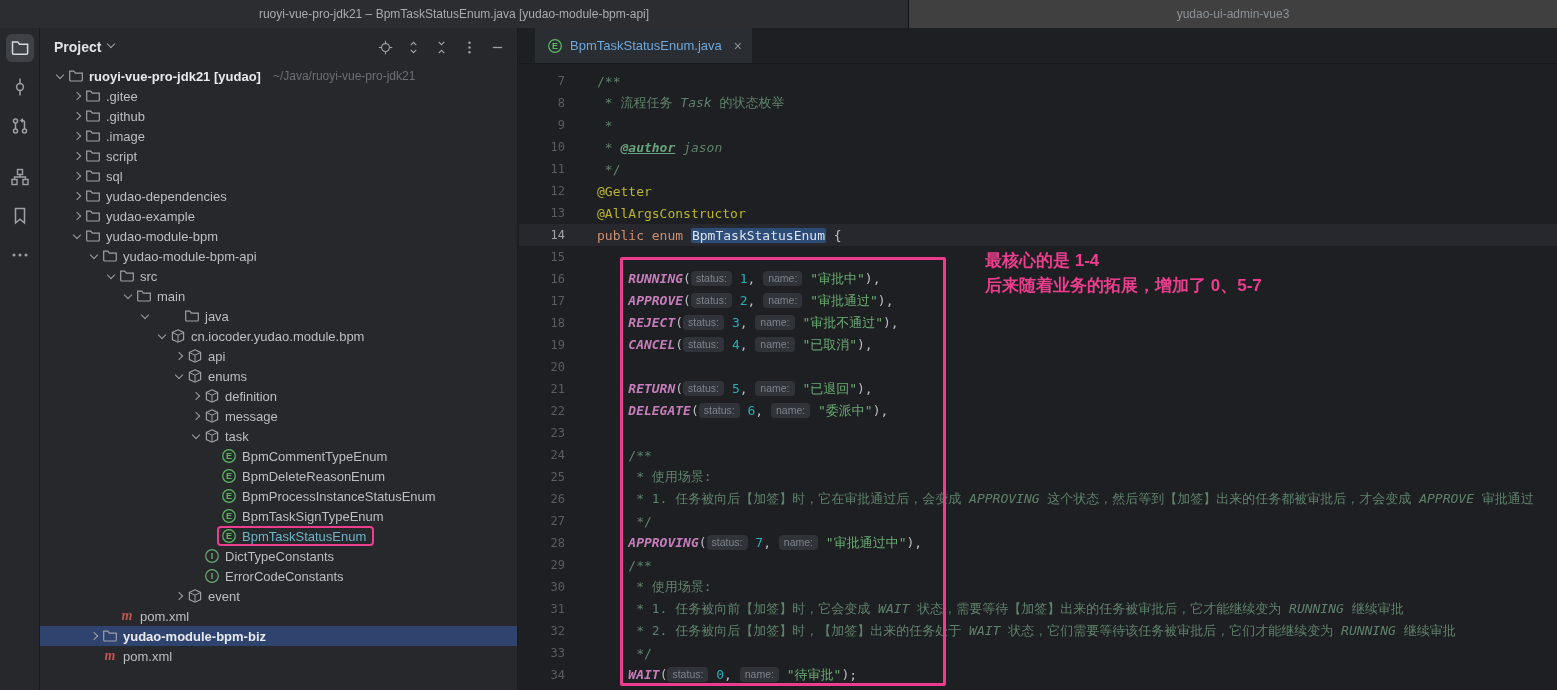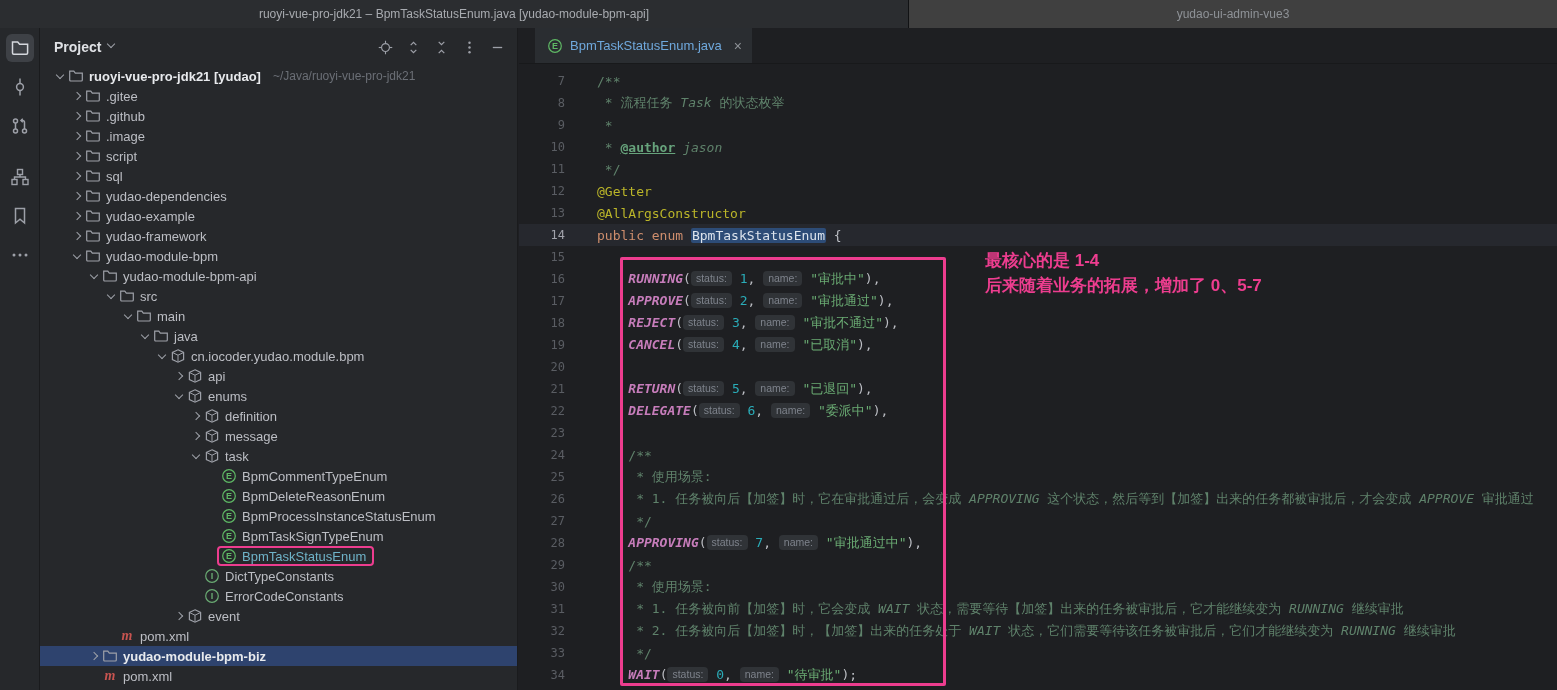--- a/index.html
+++ b/index.html
@@ -63,21 +63,21 @@
   .code{position:absolute;top:36px;left:0;right:0;bottom:0;overflow:hidden;padding-top:6px}
   .cline{display:flex;height:22px;align-items:center;font-family:"DejaVu Sans Mono",monospace;font-size:13px;
          white-space:pre}
   .cline.cur{background:#26282E}
   .ln{width:46px;min-width:46px;text-align:right;color:#5A5D63;font-size:12px}
   .cline.cur .ln{color:#A1A3AB}
   .lt{margin-left:32px;white-space:pre}
   .sp{color:#BCBEC4}
   .sc{color:#5F826B}
   .sci{color:#5F826B;font-style:italic}
-  .st{color:#67A37C;font-weight:700;text-decoration:underline}
+  .st{color:#67A37C;font-style:italic;font-weight:700;text-decoration:underline}
   .sa{color:#BBB529}
   .sk{color:#CF8E6D}
   .shl{background:#2D4C77;color:#DCE3EC;border-radius:2px;padding:0 1px}
   .se{color:#C77DBB;font-style:italic;font-weight:700}
   .sn{color:#2AACB8}
   .ss{color:#6AAB73}
   .chip{background:#303337;color:#7E838C;border-radius:4px;padding:1px 5px;font-size:10.5px;line-height:13px;
         font-family:"Liberation Sans",sans-serif;display:inline-block;vertical-align:1.5px}
 
   
@@ -268,31 +268,20 @@
         <span class="tbody">
           <span class="ticon">
             <svg width="16" height="16" viewBox="0 0 16 16">
               <path d="M1.7 3.2h4.1l1.5 1.9h7V12a1 1 0 0 1-1 1H2.7a1 1 0 0 1-1-1z" fill="none" stroke="#9DA0A8" stroke-width="1.2"></path>
             </svg>
           </span>
           <span class="tlabel">yudao-example</span>
         </span>
       </div>
       <div class="trow" style="padding-left: 29px;">
-        <span class="chev closed"></span>
-        <span class="tbody">
-          <span class="ticon">
-            <svg width="16" height="16" viewBox="0 0 16 16">
-              <path d="M1.7 3.2h4.1l1.5 1.9h7V12a1 1 0 0 1-1 1H2.7a1 1 0 0 1-1-1z" fill="none" stroke="#9DA0A8" stroke-width="1.2"></path>
-            </svg>
-          </span>
-          <span class="tlabel">yudao-framework</span>
-        </span>
-      </div>
-      <div class="trow" style="padding-left: 29px;">
         <span class="chev open"></span>
         <span class="tbody">
           <span class="ticon">
             <svg width="16" height="16" viewBox="0 0 16 16">
               <path d="M1.7 3.2h4.1l1.5 1.9h7V12a1 1 0 0 1-1 1H2.7a1 1 0 0 1-1-1z" fill="none" stroke="#9DA0A8" stroke-width="1.2"></path>
             </svg>
           </span>
           <span class="tlabel">yudao-module-bpm</span>
         </span>
       </div>
@@ -322,21 +311,21 @@
         <span class="chev open"></span>
         <span class="tbody">
           <span class="ticon">
             <svg width="16" height="16" viewBox="0 0 16 16">
               <path d="M1.7 3.2h4.1l1.5 1.9h7V12a1 1 0 0 1-1 1H2.7a1 1 0 0 1-1-1z" fill="none" stroke="#9DA0A8" stroke-width="1.2"></path>
             </svg>
           </span>
           <span class="tlabel">main</span>
         </span>
       </div>
-      <div class="trow" style="padding-left: 97px;">
+      <div class="trow" style="padding-left: 97px; gap: 31px;">
         <span class="chev open"></span>
         <span class="tbody">
           <span class="ticon">
             <svg width="16" height="16" viewBox="0 0 16 16">
               <path d="M1.7 3.2h4.1l1.5 1.9h7V12a1 1 0 0 1-1 1H2.7a1 1 0 0 1-1-1z" fill="none" stroke="#9DA0A8" stroke-width="1.2"></path>
             </svg>
           </span>
           <span class="tlabel">java</span>
         </span>
       </div>

